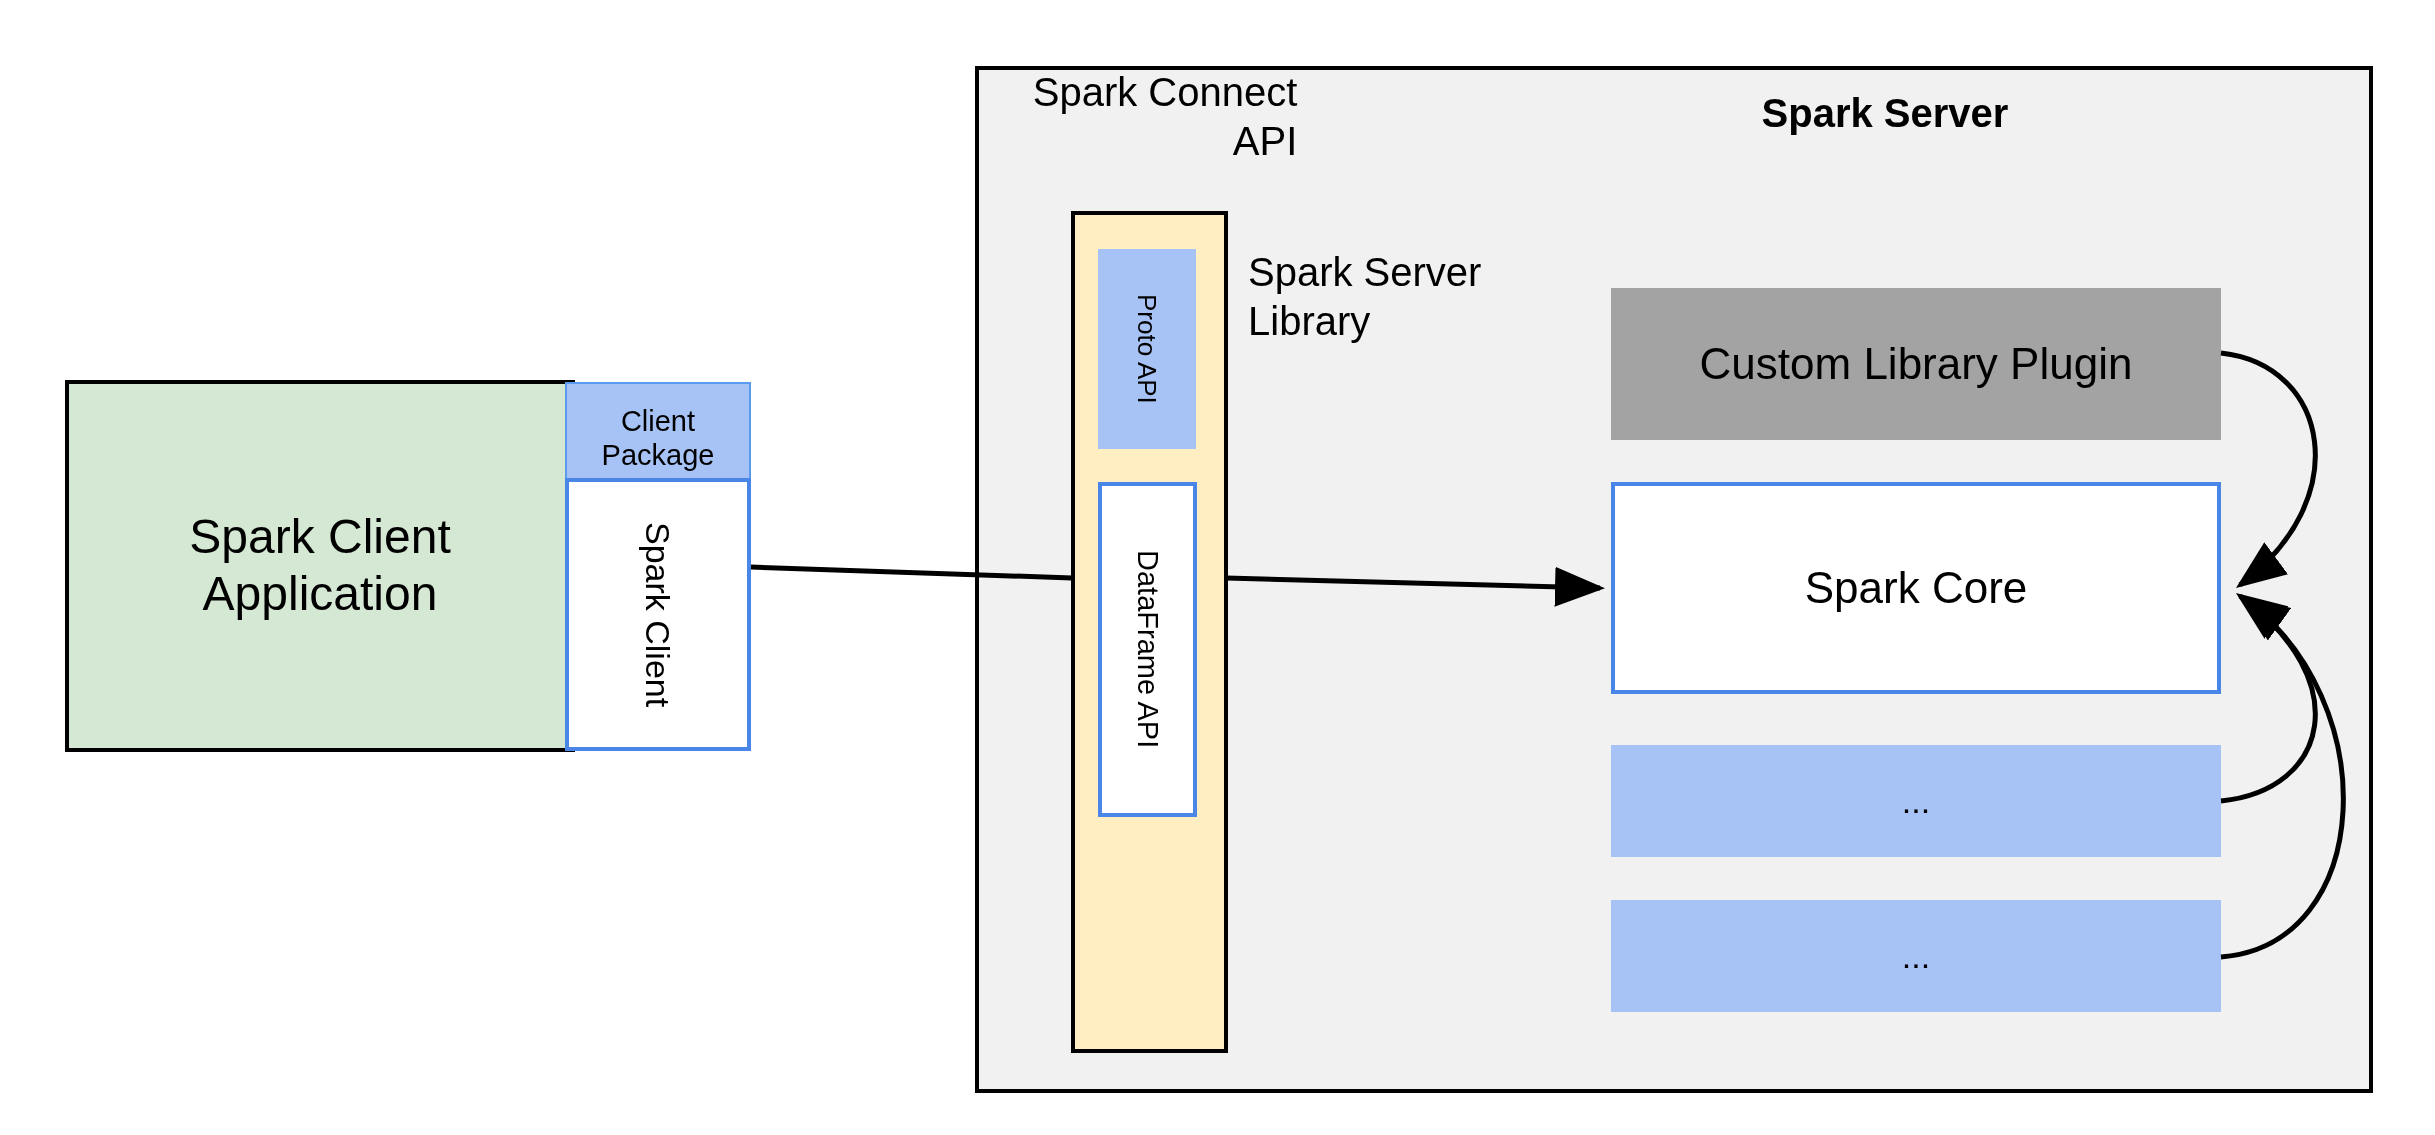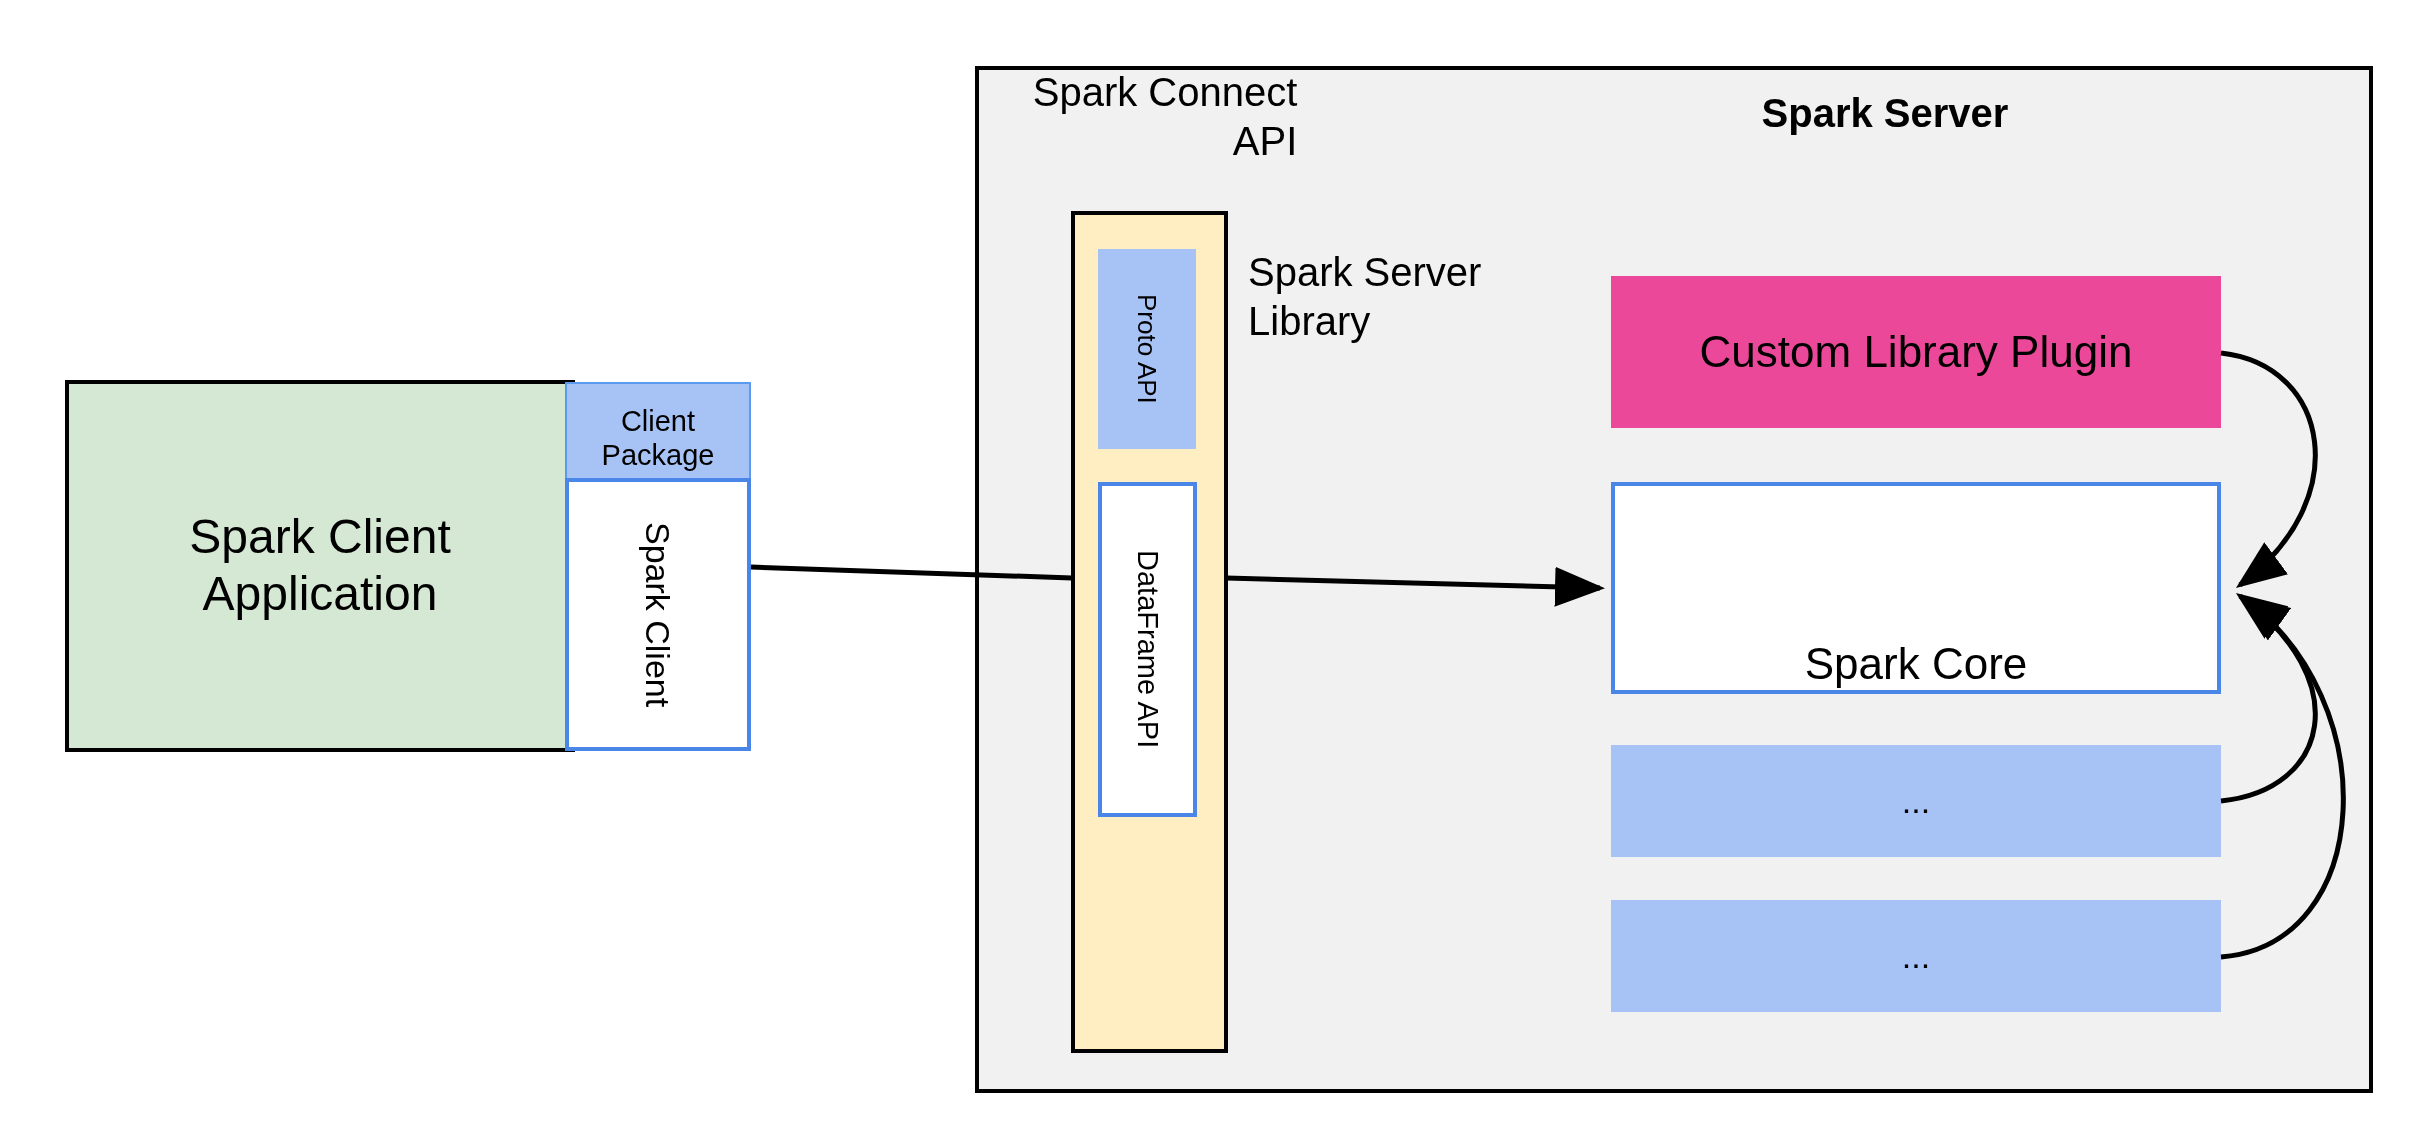--- a/index.html
+++ b/index.html
@@ -124,34 +124,33 @@
     left: 1248px; top: 242px;
     width: 330px; height: 110px;
     font-size: 40px;
     justify-content: flex-start;
     text-align: left;
     z-index: 3;
   }
 
   
   #custom-library-plugin {
-    left: 1611px; top: 276px;
+    left: 1611px; top: 288px;
     width: 610px; height: 152px;
-    background: #ec4899;
+    background: #a3a3a3;
     font-size: 44px;
     z-index: 3;
   }
   #spark-core {
     left: 1611px; top: 482px;
     width: 610px; height: 212px;
     background: #ffffff;
     border: 4px solid #4a86e8;
     font-size: 44px;
     z-index: 3;
-    align-items: flex-end;
   }
   #ellipsis-one {
     left: 1611px; top: 745px;
     width: 610px; height: 112px;
     background: #a7c2f5;
     font-size: 34px;
     z-index: 3;
   }
   #ellipsis-two {
     left: 1611px; top: 900px;

